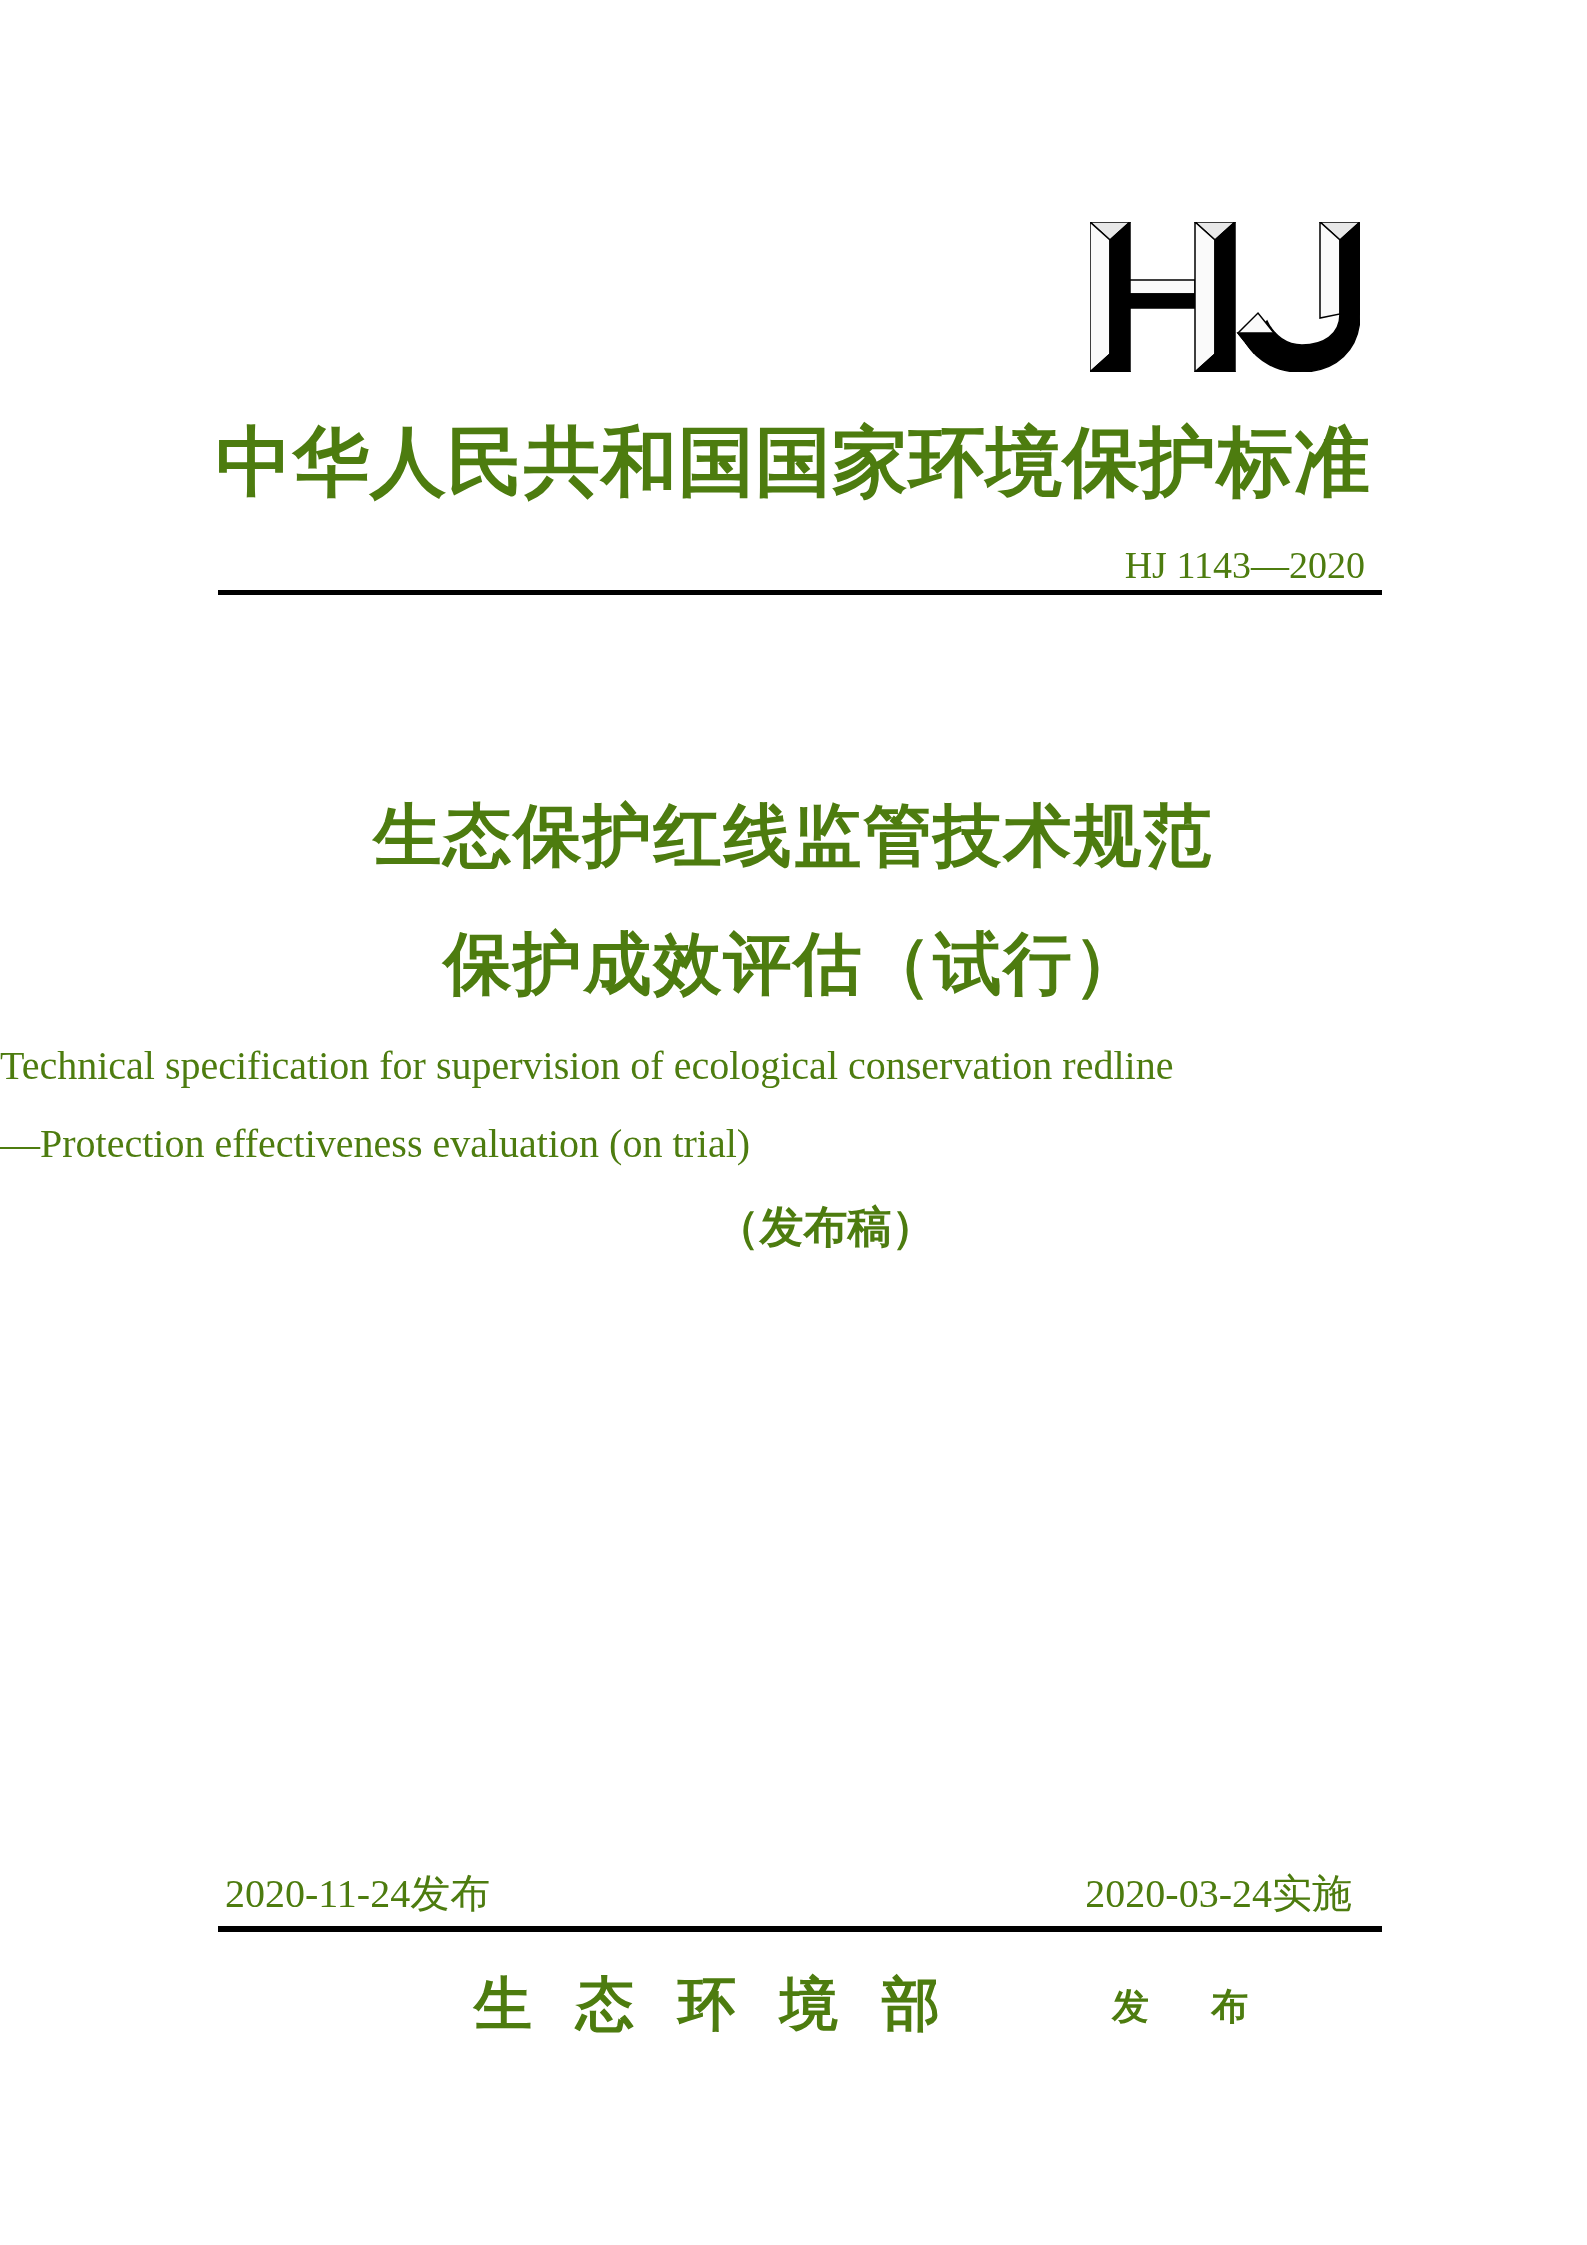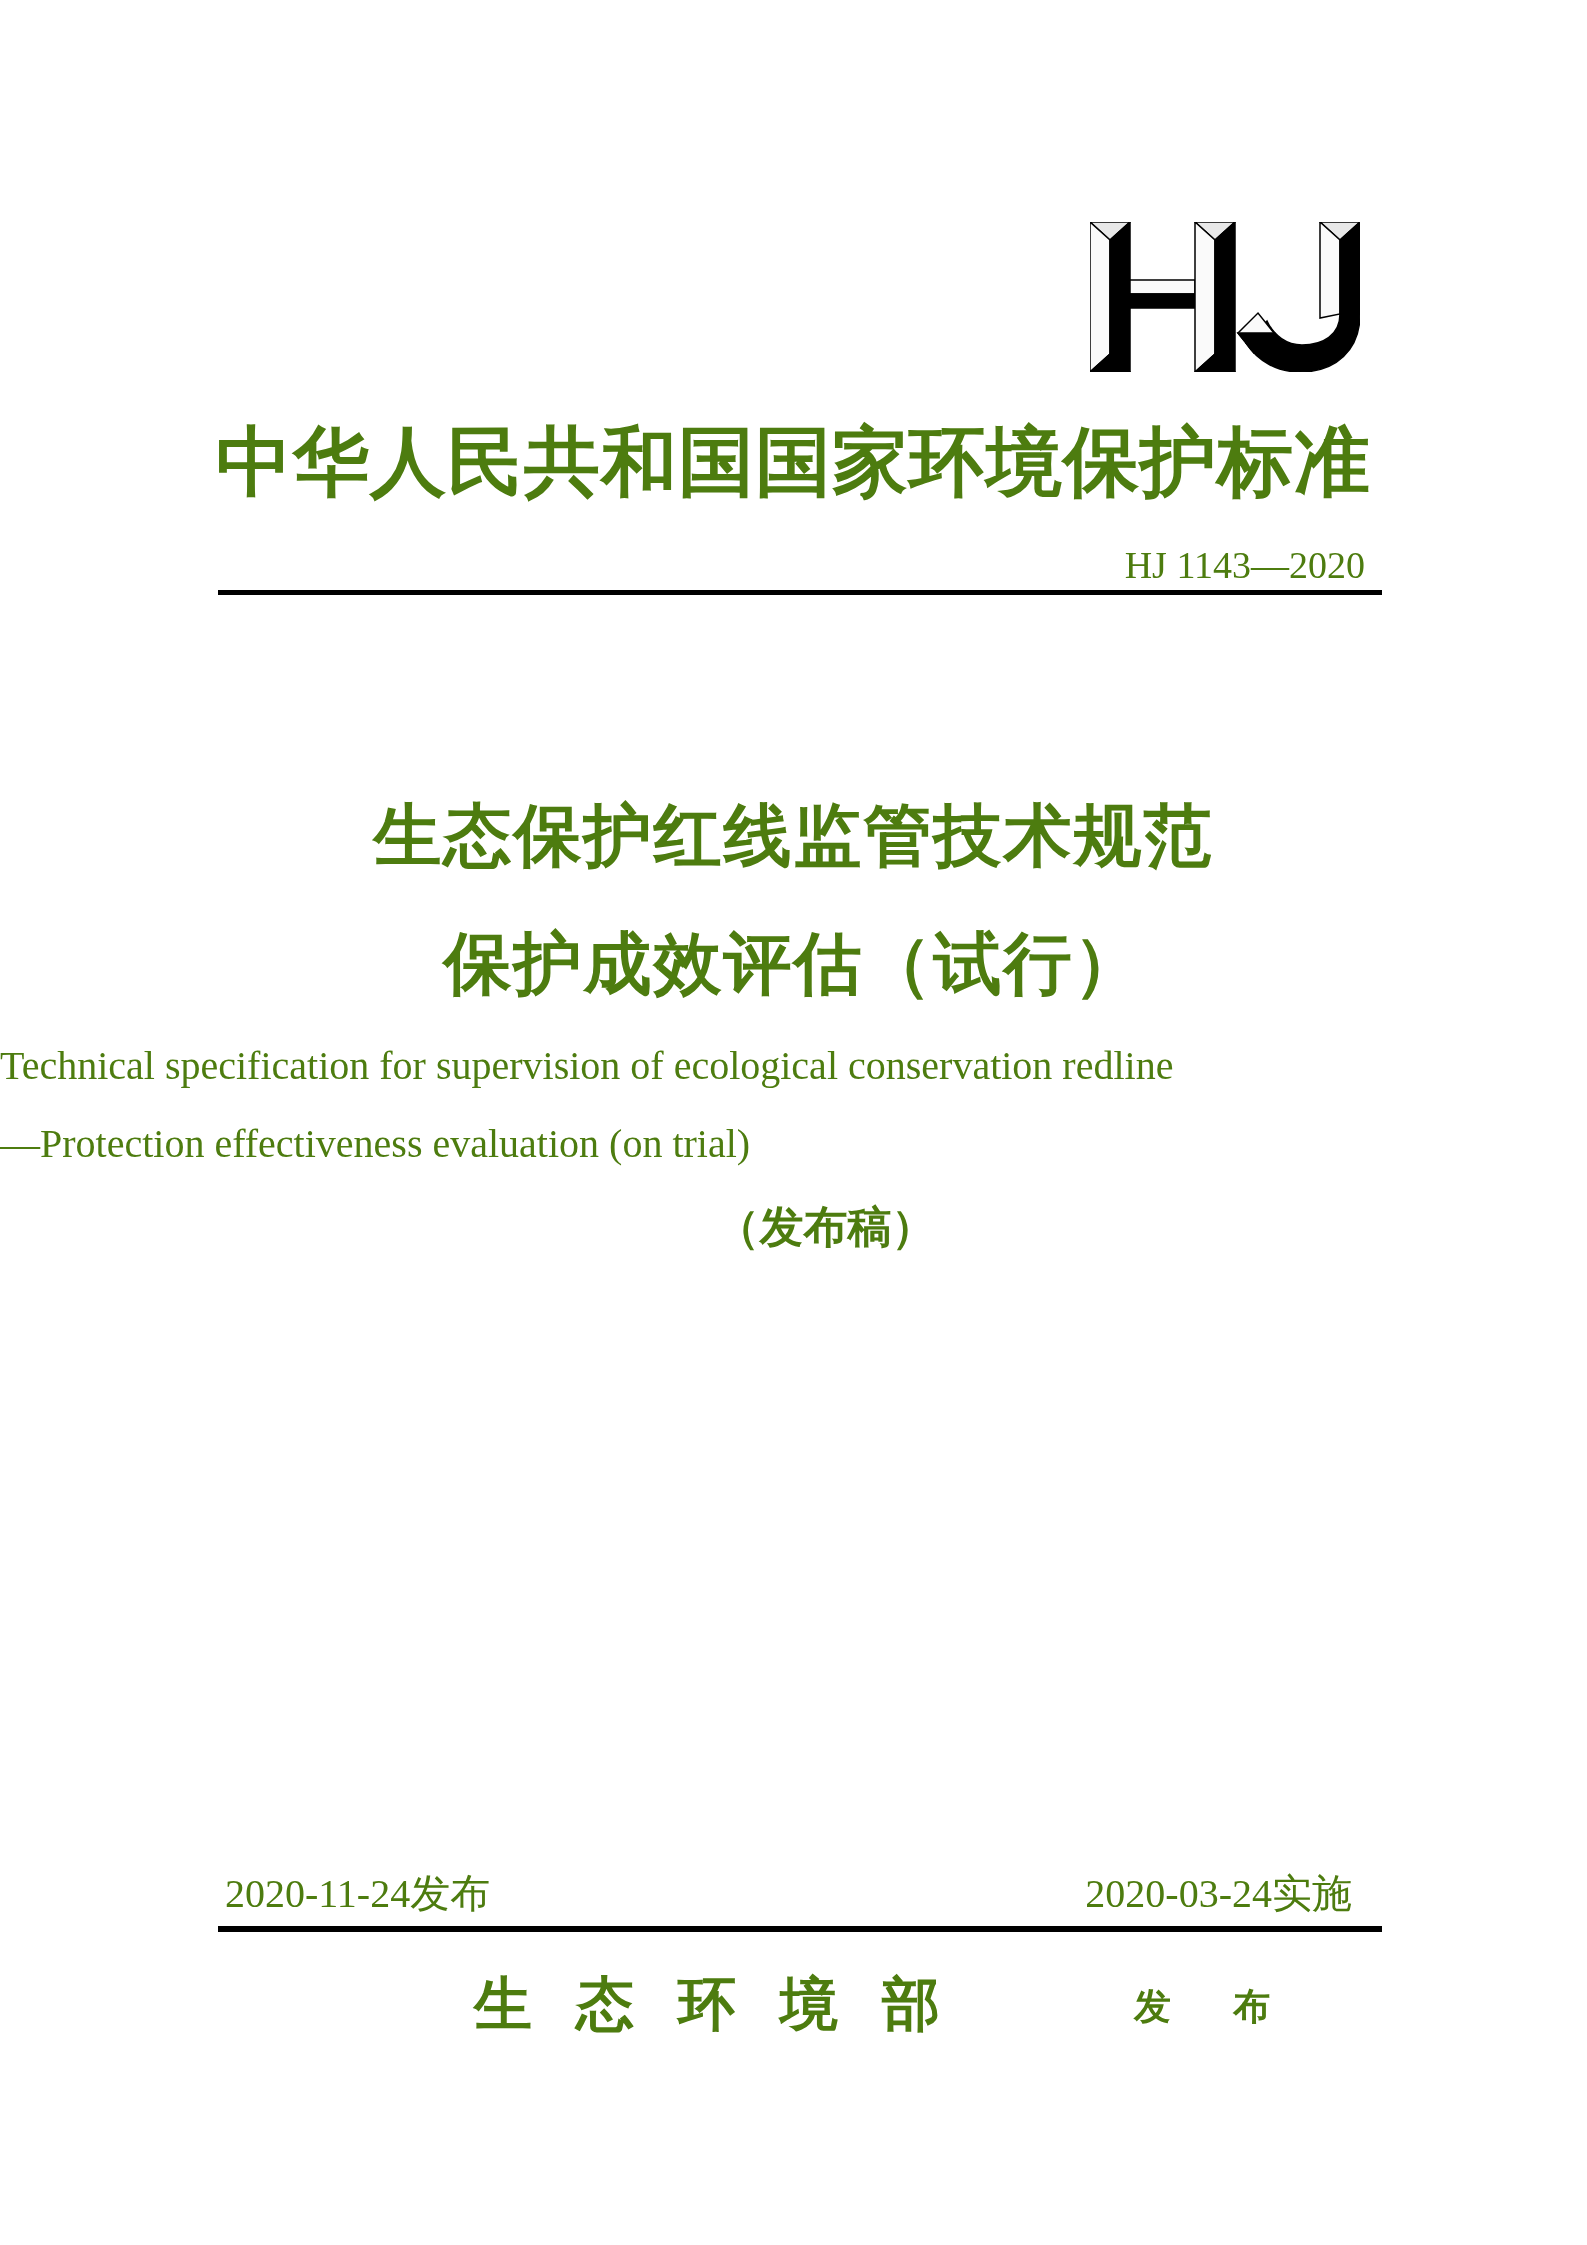--- a/index.html
+++ b/index.html
@@ -120,21 +120,20 @@
   }
 
   .publish {
     top: 1988px;
     left: 1112px;
     font-family: "Liberation Sans", "DejaVu Sans", sans-serif;
     font-weight: 600;
     font-size: 37px;
     letter-spacing: 26px;
     white-space: nowrap;
-    margin-left: 22px;
   }
 </style>
 </head>
 <body>
 
 <div class="page">
 
   <svg class="hj-logo" viewBox="0 0 270 150" role="img" aria-label="HJ">
     <g stroke="#000000" stroke-width="1.5" stroke-linejoin="miter">
 

